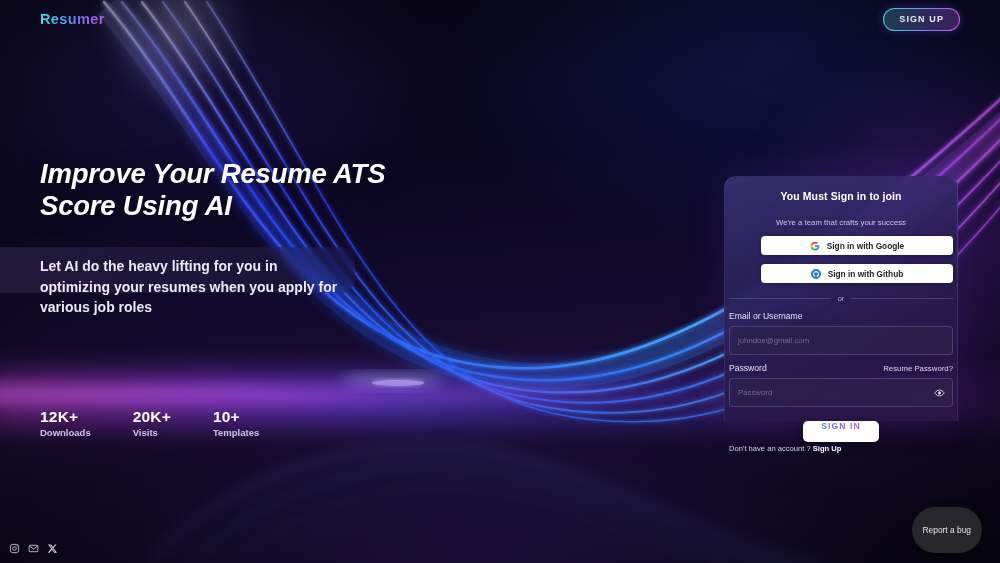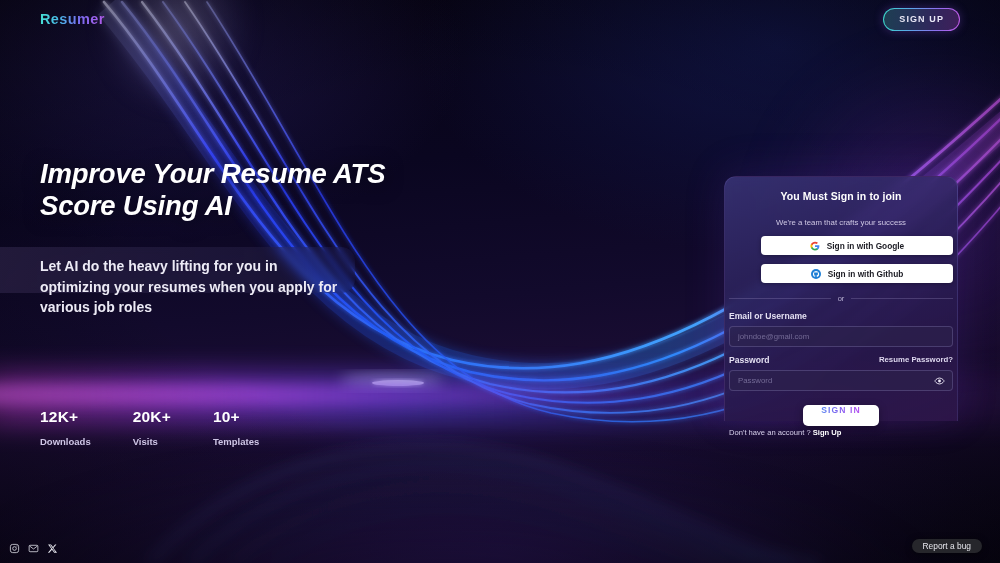--- a/index.html
+++ b/index.html
@@ -110,21 +110,21 @@
     position:absolute; left:40px; top:256px; width:310px;
     font-size:14px; line-height:1.48; font-weight:600; color:#eceaf5;
     z-index:31;
   }
 
   
   .stats{
     position:absolute; left:40px; top:408px; display:flex; gap:42px; z-index:30;
   }
   .stat .num{ font-size:15.5px; font-weight:700; color:#fff; letter-spacing:.2px; }
-  .stat .lbl{ font-size:9.5px; font-weight:600; color:#cfc6e6; margin-top:10px; }
+  .stat .lbl{ font-size:9.5px; font-weight:600; color:#cfc6e6; margin-top:1px; }
 
   
   .card{
     position:absolute; left:724px; top:176px; width:234px; height:245px;
     border-radius:12px 12px 0 0;
     background:linear-gradient(160deg, rgba(62,56,126,.80) 0%, rgba(44,34,92,.86) 38%, rgba(40,24,76,.90) 70%, rgba(46,22,74,.92) 100%);
     border:1px solid rgba(150,130,220,.16);
     border-bottom:none;
     box-shadow:0 -4px 40px rgba(90,50,180,.20);
     backdrop-filter:blur(6px);
@@ -142,26 +142,26 @@
   }
   .oauth .gicon,.oauth .ghicon{ width:10px; height:10px; display:block; }
   .divider{
     display:flex; align-items:center; gap:7px; margin-top:11px;
     font-size:7.5px; color:#b9b1d4;
   }
   .divider::before,.divider::after{
     content:""; flex:1; height:1px; background:rgba(170,160,210,.26);
   }
   .flabel{
-    display:flex; justify-content:space-between; align-items:flex-start;
-    font-size:8.6px; color:#e4e0f2; margin-top:8px;font-weight:bold;
+    display:flex; justify-content:space-between; align-items:flex-end;
+    font-size:8.6px; color:#e4e0f2; margin-top:8px;
   }
   .flabel .forgot{ font-size:7.8px; color:#ded8ef; }
   .finput{
-    position:relative; height:21px; margin-top:5px;
+    position:relative; height:29px; margin-top:5px;
     border-radius:4px; border:1px solid rgba(150,138,200,.30);
     background:rgba(46,36,76,.55);
     display:flex; align-items:center; padding:0 8px;
   }
   .finput .ph{ font-size:7.8px; color:#746b96; filter:blur(.35px); }
   .eye{ position:absolute; right:7px; top:50%; transform:translateY(-50%); width:11px; height:11px; }
   .signin{
     width:76px; height:21px; margin:14px auto 0;
     border-radius:5px; background:#fff;
     display:flex; align-items:flex-start; justify-content:center;
@@ -178,21 +178,21 @@
   .card-foot b{ color:#fff; font-weight:700; }
 
   
   .social{
     position:absolute; left:9px; bottom:9px; display:flex; gap:8px; z-index:40;
     align-items:center;
   }
   .social svg{ width:11px; height:11px; display:block; }
   .report{
     position:absolute; right:18px; bottom:10px; z-index:40;
-    padding:2px 11px; border-radius:999px;
+    padding:18px 11px; border-radius:999px;
     background:#26262b; color:#e6e6ec; font-size:8.4px;
     box-shadow:0 1px 6px rgba(0,0,0,.5);
   }
 </style>
 </head>
 <body>
 
 <div class="stage">
 
   <div class="bg-base"></div>

